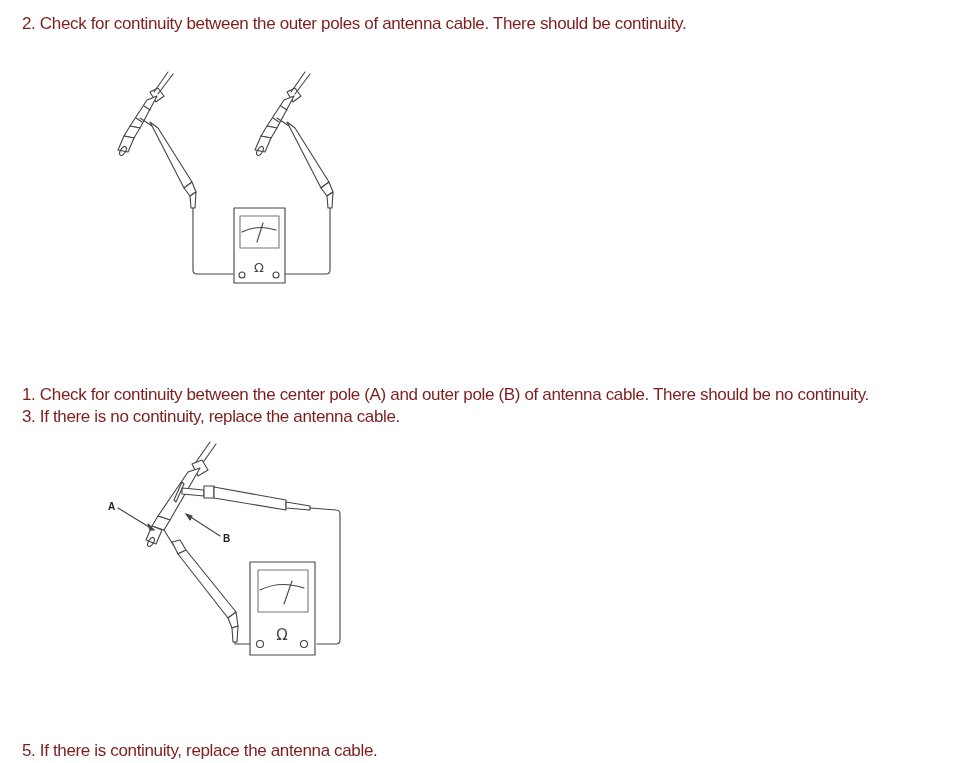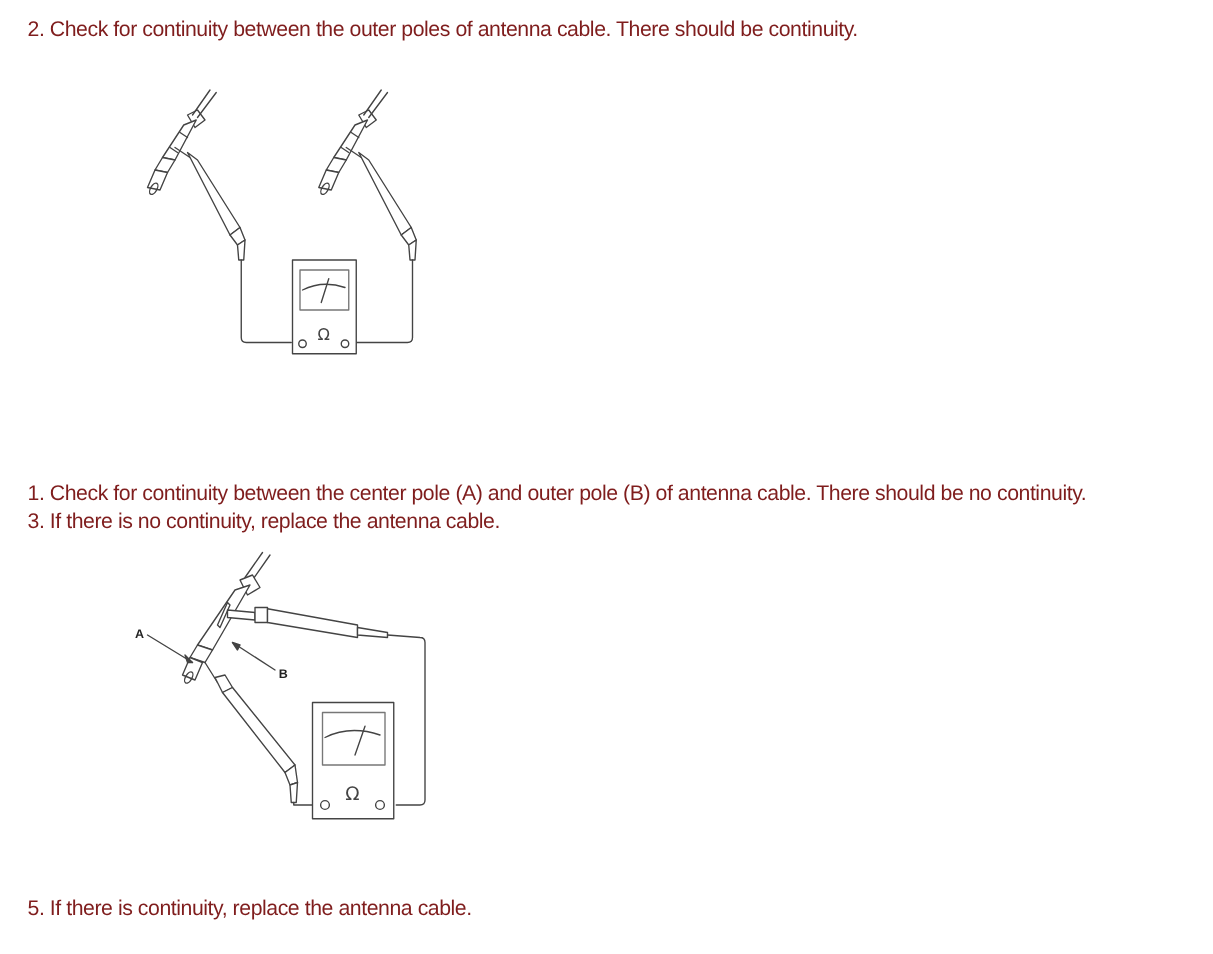--- a/index.html
+++ b/index.html
@@ -148,13 +148,13 @@
         <circle cx="170" cy="214" r="3.5" fill="#fff"></circle>
         <circle cx="214" cy="214" r="3.5" fill="#fff"></circle>
       </g>
     </g>
     <text x="18" y="80" class="callout-label">A</text>
     <text x="133" y="112" class="callout-label">B</text>
     <text x="192" y="210" text-anchor="middle" font-family="DejaVu Sans, sans-serif" font-size="15" fill="#444">Ω</text>
   </svg>
 </div>
 
-<div class="step" style="top:716px;">5. If there is continuity, replace the antenna cable.</div>
+<div class="step" style="top:740px;">5. If there is continuity, replace the antenna cable.</div>
 
 </body></html>

